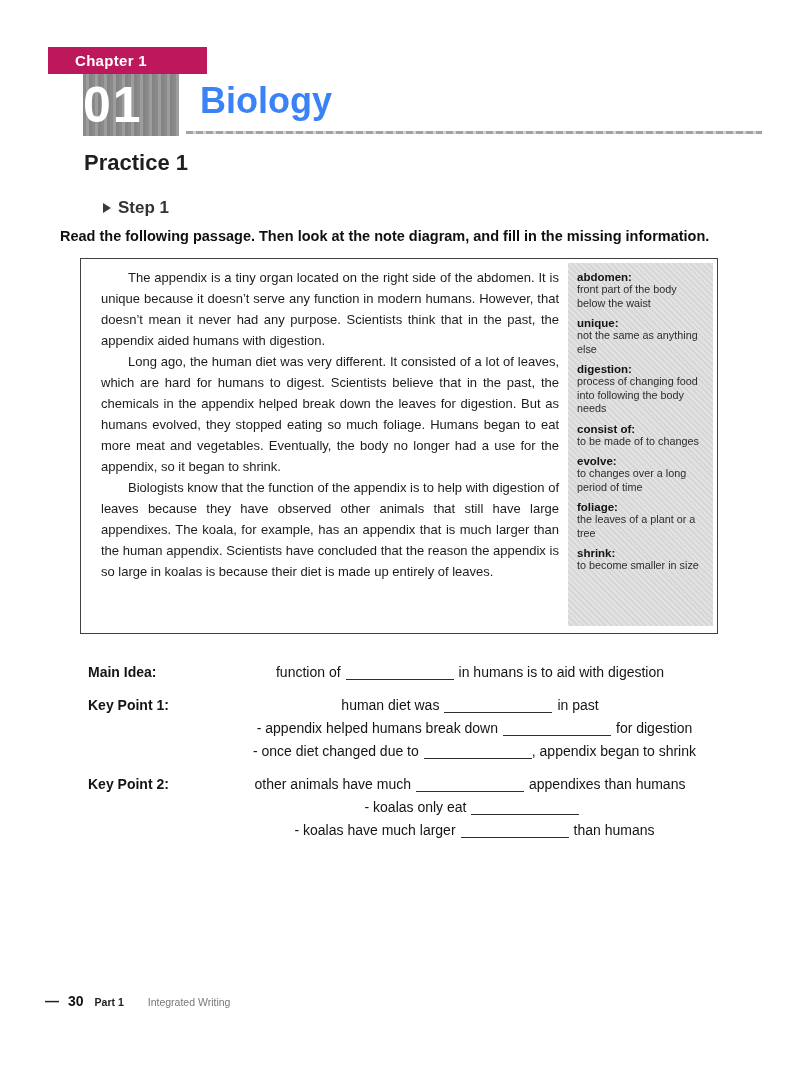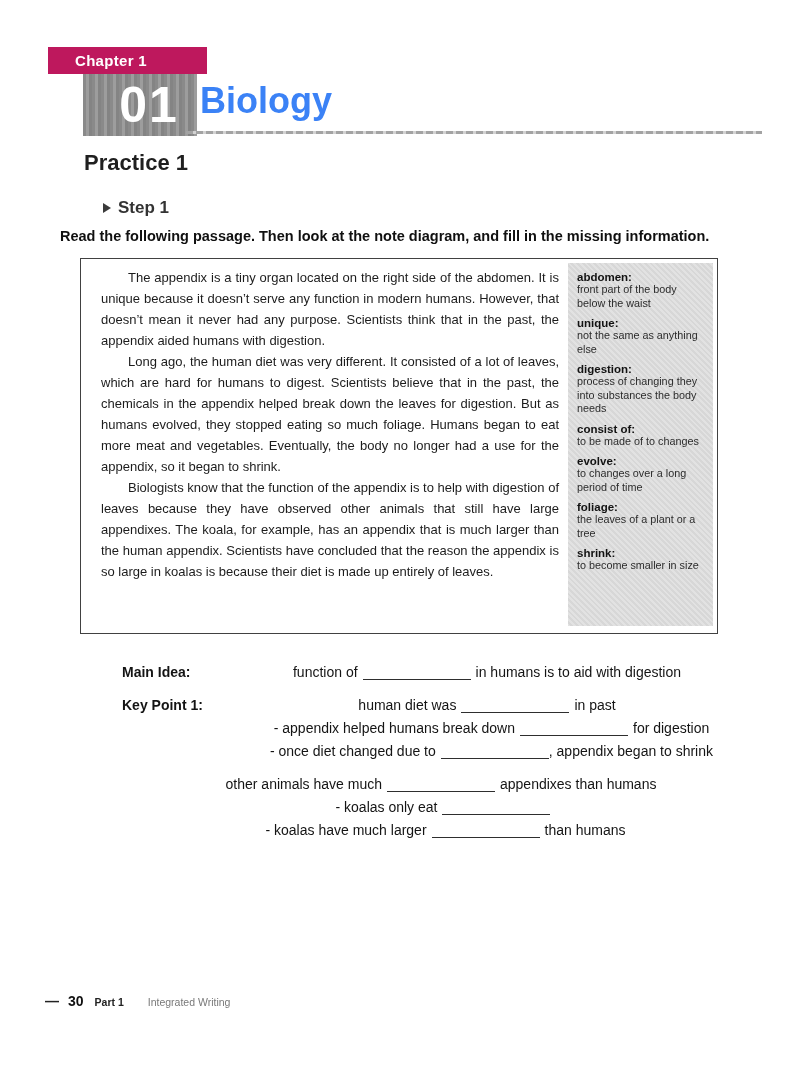--- a/index.html
+++ b/index.html
@@ -12,21 +12,21 @@
   
   .chapter-tab {
     position:absolute; left:48px; top:47px; width:159px; height:27px;
     background:#be185d; color:#fff; box-sizing:border-box;
     font-size:15px; font-weight:bold; line-height:27px; padding-left:27px;
     letter-spacing:.3px;
   }
   .chapter-number-box {
     position:absolute; left:83px; top:74px; width:96px; height:62px;
     background:repeating-linear-gradient(90deg,#8a8a8a 0 3px,#9d9d9d 3px 6px,#848484 6px 9px);
-    color:#fff; text-align:center;padding-left:18px;
+    color:#fff; text-align:left;
   }
   .chapter-number-box span{
     font-size:50px; font-weight:bold; line-height:62px; letter-spacing:2px;
   }
   .chapter-title {
     position:absolute; left:200px; top:80px; margin:0;
     font-size:36px; font-weight:bold; color:#3b82f6;
   }
   .title-rule {
     position:absolute; left:186px; top:131px; width:576px; height:3px;
@@ -67,21 +67,21 @@
     background:
       repeating-linear-gradient(45deg, rgba(255,255,255,.28) 0 2px, rgba(0,0,0,0) 2px 4px),
       #d7d7d7;
   }
   .vocab-entry { margin-bottom:7px; }
   .vocab-term { font-size:11.5px; font-weight:bold; color:#121212; }
   .vocab-def  { font-size:10.8px; line-height:13.5px; color:#2c2c2c; }
 
   
   .notes { position:absolute; left:88px; top:663px; width:672px; font-size:14px; color:#141414; }
-  .note-row { display:flex; margin-bottom:10px;margin-left:34px; }
+  .note-row { display:flex; margin-bottom:10px; }
   .note-label { flex:none; width:92px; font-weight:bold; line-height:18px; }
   .note-content { flex:1;text-align:center; }
   .note-line { line-height:18px; margin-bottom:5px; white-space:nowrap; }
   .note-line.sub { padding-left:9px; }
   .blank {
     display:inline-block; width:108px; height:12px; margin:0 5px;
     border-bottom:1.5px solid #2e2e2e; vertical-align:-3px;
   }
   .post.tight { margin-left:-5px; }
 
@@ -123,21 +123,21 @@
       <div class="vocab-entry">
         <div class="vocab-term">abdomen:</div>
         <div class="vocab-def">front part of the body below the waist</div>
       </div>
       <div class="vocab-entry">
         <div class="vocab-term">unique:</div>
         <div class="vocab-def">not the same as anything else</div>
       </div>
       <div class="vocab-entry">
         <div class="vocab-term">digestion:</div>
-        <div class="vocab-def">process of changing they into substances the body needs</div>
+        <div class="vocab-def">process of changing food into following the body needs</div>
       </div>
       <div class="vocab-entry">
         <div class="vocab-term">consist of:</div>
         <div class="vocab-def">to be made of to changes</div>
       </div>
       <div class="vocab-entry">
         <div class="vocab-term">evolve:</div>
         <div class="vocab-def">to changes over a long period of time</div>
       </div>
       <div class="vocab-entry">
@@ -171,20 +171,21 @@
         <div class="note-line sub">
           <span class="pre">- appendix helped humans break down</span><span class="blank"></span><span class="post">for digestion</span>
         </div>
         <div class="note-line sub">
           <span class="pre">- once diet changed due to</span><span class="blank"></span><span class="post tight">, appendix began to shrink</span>
         </div>
       </div>
     </div>
 
     <div class="note-row">
+      <div class="note-label">Key Point 2:</div>
       <div class="note-content">
         <div class="note-line">
           <span class="pre">other animals have much</span><span class="blank"></span><span class="post">appendixes than humans</span>
         </div>
         <div class="note-line sub">
           <span class="pre">- koalas only eat</span><span class="blank"></span><span class="post"></span>
         </div>
         <div class="note-line sub">
           <span class="pre">- koalas have much larger</span><span class="blank"></span><span class="post">than humans</span>
         </div>

